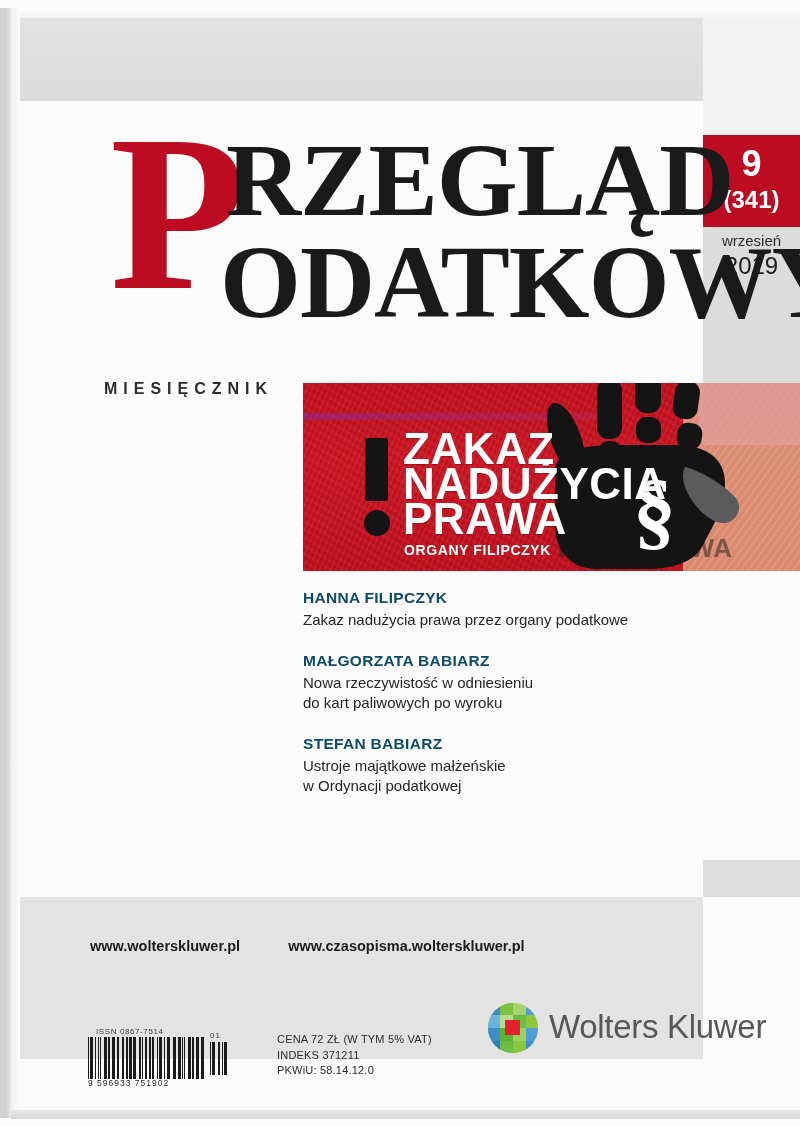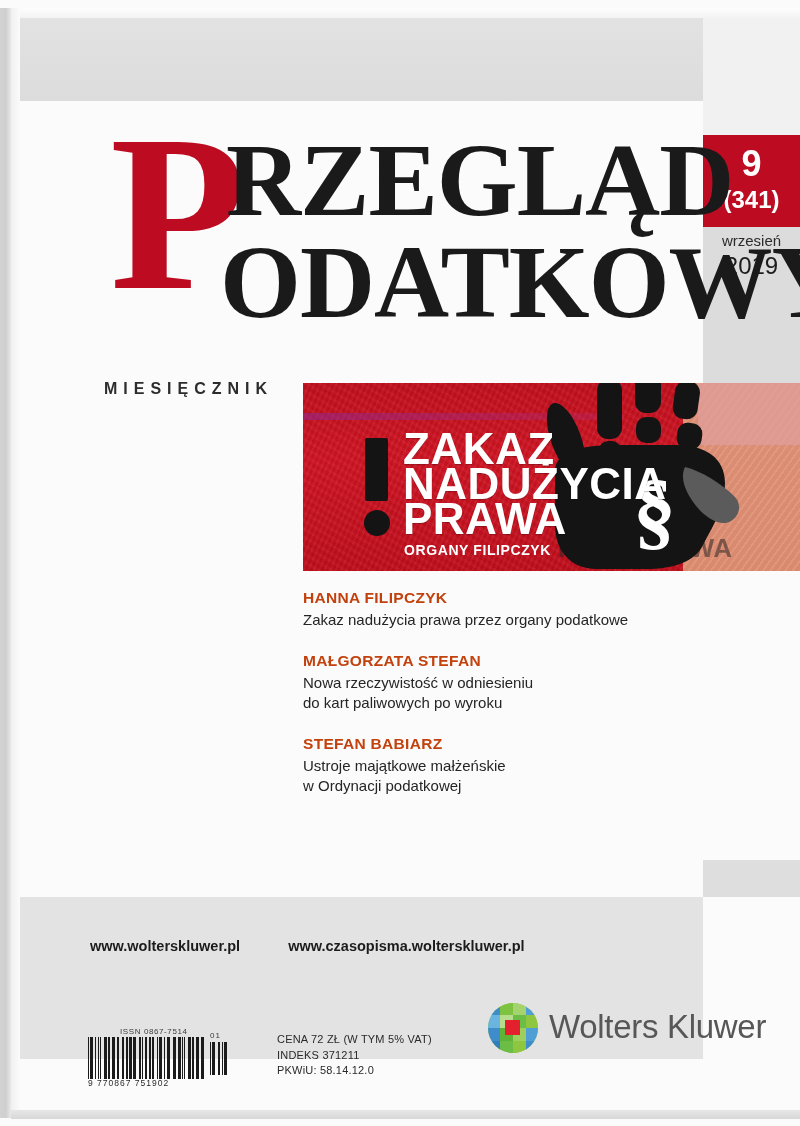--- a/index.html
+++ b/index.html
@@ -161,41 +161,40 @@
   .section-sign{
     position:absolute;left:330px;top:84px;
     font-family:"Liberation Serif", serif;
     font-size:86px;line-height:86px;color:#ffffff;font-weight:bold;
   }
 
   
   .articles{position:absolute;left:303px;top:589px;width:400px;}
   .art{margin-bottom:22px;}
   .art-author{
-    font-size:15.5px;font-weight:bold;color:#c2410c;letter-spacing:.3px;
+    font-size:15.5px;font-weight:bold;color:#0c4a6e;letter-spacing:.3px;
     margin-bottom:3px;
   }
   .art-title{
     font-size:15px;color:#252525;line-height:20px;
   }
 
   
   .urls{
     position:absolute;left:90px;top:938px;
     font-size:14.5px;font-weight:bold;color:#1c1c1c;
   }
   .urls span{display:inline-block;}
   .url-gap{width:40px;}
 
   
   .barcode-wrap{position:absolute;left:88px;top:1028px;width:135px;height:60px;}
   .barcode-issn{
     position:absolute;left:8px;top:-1px;font-size:8px;color:#3a3a3a;letter-spacing:.6px;
     font-family:"Liberation Sans", sans-serif;
-    margin-left:24px;
   }
   .bars{position:absolute;left:0;top:9px;height:42px;width:116px;}
   .bars span{position:absolute;top:0;background:#1b1b1b;height:42px;}
   .bars-addon{position:absolute;left:122px;top:14px;height:33px;width:22px;}
   .bars-addon span{position:absolute;top:0;background:#1b1b1b;height:33px;}
   .addon-num{position:absolute;left:122px;top:3px;font-size:8px;color:#3a3a3a;letter-spacing:1px;}
   .barcode-digits{
     position:absolute;left:0;top:50px;width:118px;font-size:8.5px;color:#2a2a2a;
     letter-spacing:1px;
   }
@@ -285,21 +284,21 @@
     </div>
     <div class="banner-sub">ORGANY FILIPCZYK</div>
   </div>
 
   <div class="articles">
     <div class="art">
       <div class="art-author">HANNA FILIPCZYK</div>
       <div class="art-title">Zakaz nadużycia prawa przez organy podatkowe</div>
     </div>
     <div class="art">
-      <div class="art-author">MAŁGORZATA STEFAN</div>
+      <div class="art-author">MAŁGORZATA BABIARZ</div>
       <div class="art-title">Nowa rzeczywistość w odniesieniu</div>
       <div class="art-title">do kart paliwowych po wyroku</div>
     </div>
     <div class="art">
       <div class="art-author">STEFAN BABIARZ</div>
       <div class="art-title">Ustroje majątkowe małżeńskie</div>
       <div class="art-title">w Ordynacji podatkowej</div>
     </div>
   </div>
 
@@ -344,21 +343,21 @@
         <span style="left: 113px; width: 3px;"></span>
       </div>
     <div class="addon-num">01</div>
     <div class="bars-addon" id="bars-addon">
         <span style="left: 0px; width: 1px;"></span>
         <span style="left: 2px; width: 3px;"></span>
         <span style="left: 8px; width: 2px;"></span>
         <span style="left: 12px; width: 1px;"></span>
         <span style="left: 14px; width: 3px;"></span>
       </div>
-    <div class="barcode-digits">9 770867 751902</div>
+    <div class="barcode-digits">9 596933 751902</div>
   </div>
 
   <div class="price-block">
     <div>CENA 72 ZŁ (W TYM 5% VAT)</div>
     <div>INDEKS 371211</div>
     <div>PKWiU: 58.14.12.0</div>
   </div>
 
   <div class="wk-logo">
     <svg class="wk-mark" viewBox="0 0 52 52">

